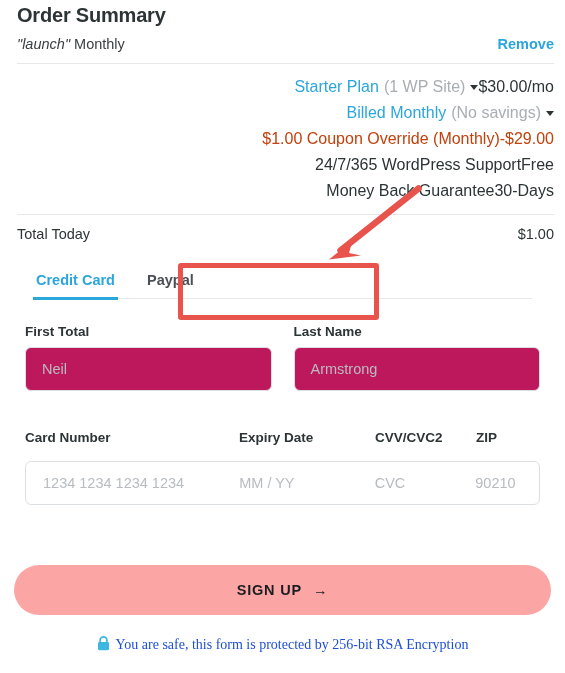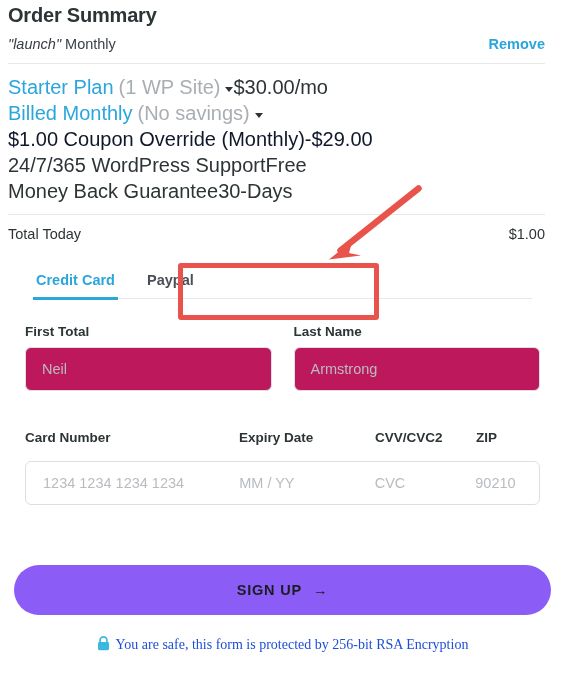--- a/index.html
+++ b/index.html
@@ -12,21 +12,21 @@
   }
   #page {
     position: relative;
     width: 565px;
     height: 673px;
     overflow: hidden;
     background: #ffffff;
   }
 
   
-  .summary { position: absolute; left: 8px; top: 0; width: 537px; }
+  .summary { position: absolute; left: 17px; top: 0; width: 537px; }
 
   .page-title {
     font-size: 20px;
     font-weight: bold;
     color: #2d3436;
     letter-spacing: -0.2px;
     padding-top: 4px;
   }
 
   .coupon-row {
@@ -47,33 +47,33 @@
   .divider {
     height: 1px;
     background: #e6e8ea;
     margin-top: 11px;
     margin-bottom: 10px;
   }
   .divider.tight { margin-top: 10px; margin-bottom: 9px; }
 
   .line-item {
     display: flex;
-    justify-content: flex-start;
+    justify-content: flex-end;
     align-items: baseline;
-    font-size: 20px;
+    font-size: 16px;
     line-height: 26px;
     color: #2d3436;
   }
   .li-label { display: flex; align-items: baseline; gap: 5px; white-space: nowrap; }
   .li-name { color: #2ba6dd; }
   .li-sub { color: #a9aeb3; }
   .li-value { color: #2d3436; white-space: nowrap; }
 
   .line-item.green .li-name,
-  .line-item.green .li-value { color: #0f172a; }
+  .line-item.green .li-value { color: #c2410c; }
   .line-item.plain .li-name { color: #2d3436; }
 
   .caret {
     display: inline-block;
     width: 0; height: 0;
     border-left: 4.5px solid transparent;
     border-right: 4.5px solid transparent;
     border-top: 5.5px solid #2d3436;
     position: relative;
     top: -2px;
@@ -153,21 +153,21 @@
   .ci-num { width: 214px; padding-left: 17px; }
   .ci-exp { width: 136px; }
   .ci-cvv { width: 101px; }
   .ci-zip { width: 64px; }
 
   
   .signup-btn {
     position: absolute;
     left: 14px; top: 565px;
     width: 537px; height: 50px;
-    background: #8b5cf6;
+    background: #fca5a5;
     border: none;
     border-radius: 25px;
     font-family: "Liberation Sans", sans-serif;
     font-size: 14.5px;
     font-weight: bold;
     letter-spacing: 0.8px;
     color: #1a1d20;
     cursor: pointer;
     display: flex;
     align-items: center;

